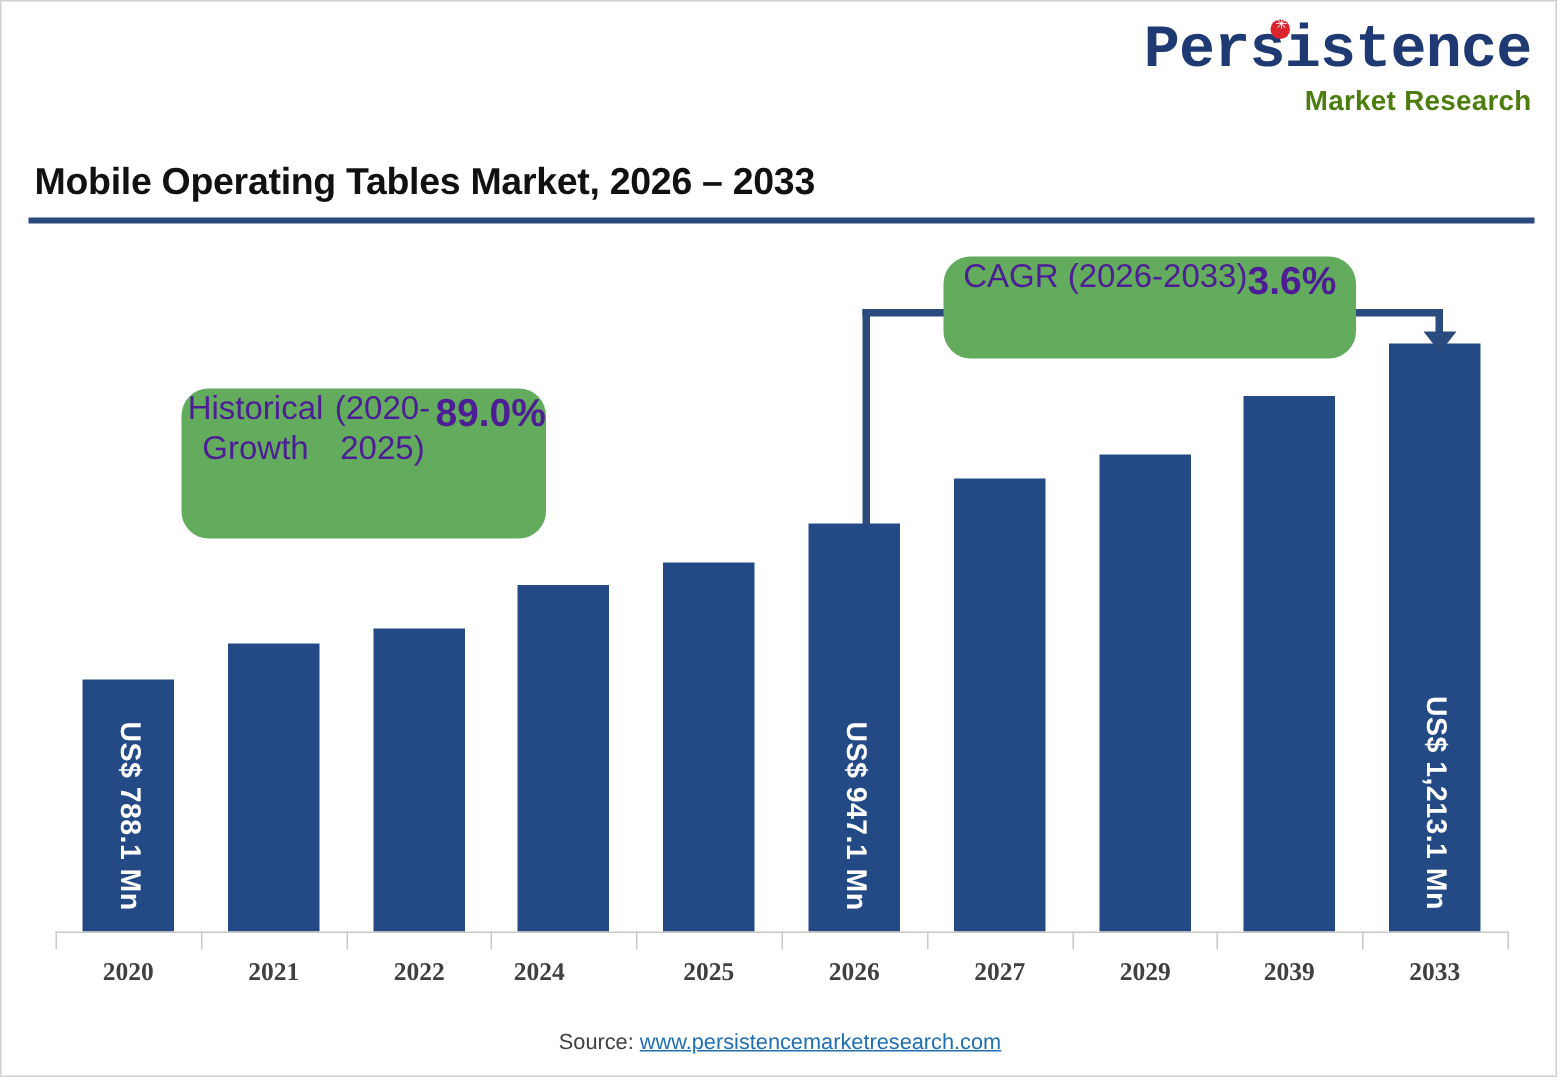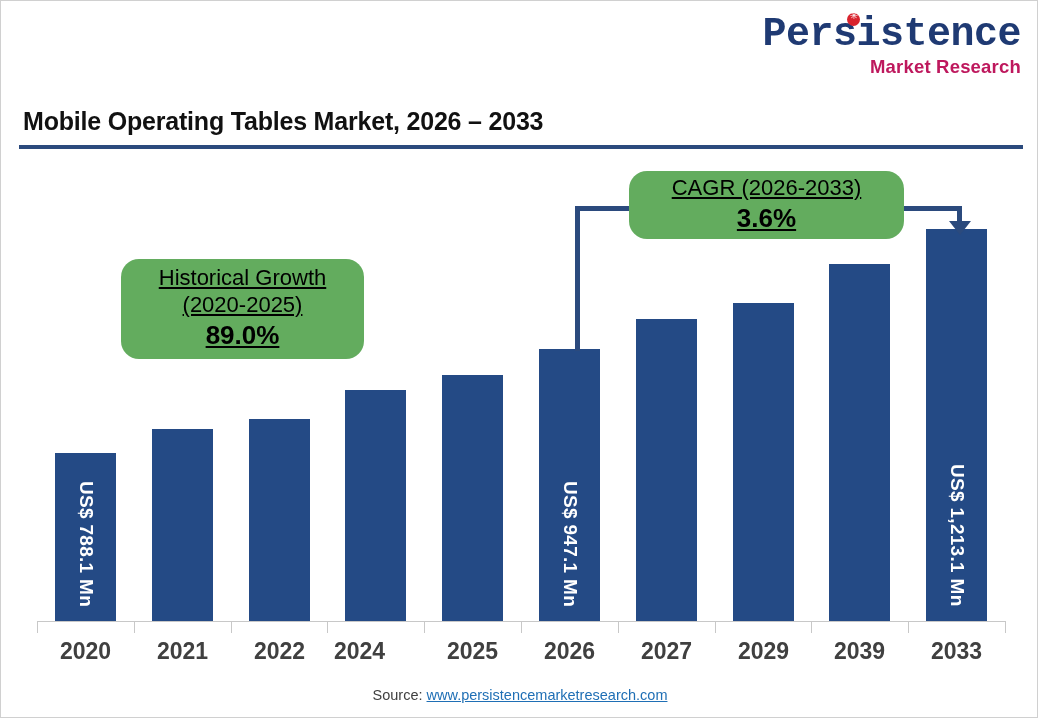--- a/index.html
+++ b/index.html
@@ -32,21 +32,21 @@
     position:absolute; left:85px; top:-2px;
     width:13px; height:13px; border-radius:50%;
     background:#D9232E;
   }
   #logo .brand .dot .star{
     position:absolute; left:0; top:-4px; width:13px;
     text-align:center; color:#ffffff; font-size:13px; line-height:13px;
     font-weight:bold;
   }
   #logo .sub{
-    font-size:18.5px; font-weight:bold; color:#be185d;
+    font-size:18.5px; font-weight:bold; color:#4d7c0f;
     letter-spacing:0.2px; margin-top:3px;
   }
 
   
   #title{
     position:absolute; left:22px; top:106px;
     font-size:25px; font-weight:bold; color:#111111;
     letter-spacing:-0.2px; white-space:nowrap;
   }
   #title-rule{
@@ -72,32 +72,31 @@
 
   #axis-line{
     position:absolute; left:36px; top:620px;
     width:968px; height:1px; background:#c8c8c8;
   }
   .tick{
     position:absolute; top:620px; width:1px; height:12px; background:#c8c8c8;
   }
   .xlabel{
     position:absolute; top:637px;
-    font-size:23px; font-weight:bold; color:#404040;
-    text-align:center; white-space:nowrap;
+    font-size:17px; font-weight:bold; color:#404040;
+    text-align:center; white-space:nowrap;font-family:Liberation Serif, serif;
   }
 
   
   .callout{
     position:absolute;
     background:#63AC5E; border-radius:18px;
-    color:#000000; text-align:center;
-    display:flex; flex-direction:column; justify-content:center;
+    color:#4c1d95; text-align:center;
+    display:flex; flex-direction:row; justify-content:center;
     box-sizing:border-box;
-    text-decoration:underline;
   }
   .callout .l1{ font-size:22px; line-height:1.22; }
   .callout .l2{ font-size:22px; line-height:1.22; }
   .callout .pct{ font-size:26px; font-weight:bold; line-height:1.3; }
 
   #hist-callout{ left:120px; top:258px; width:243px; height:100px; }
   #cagr-callout{ left:628px; top:170px; width:275px; height:68px; }
 
   
   .conn{ position:absolute; background:#2B4A7D; }

